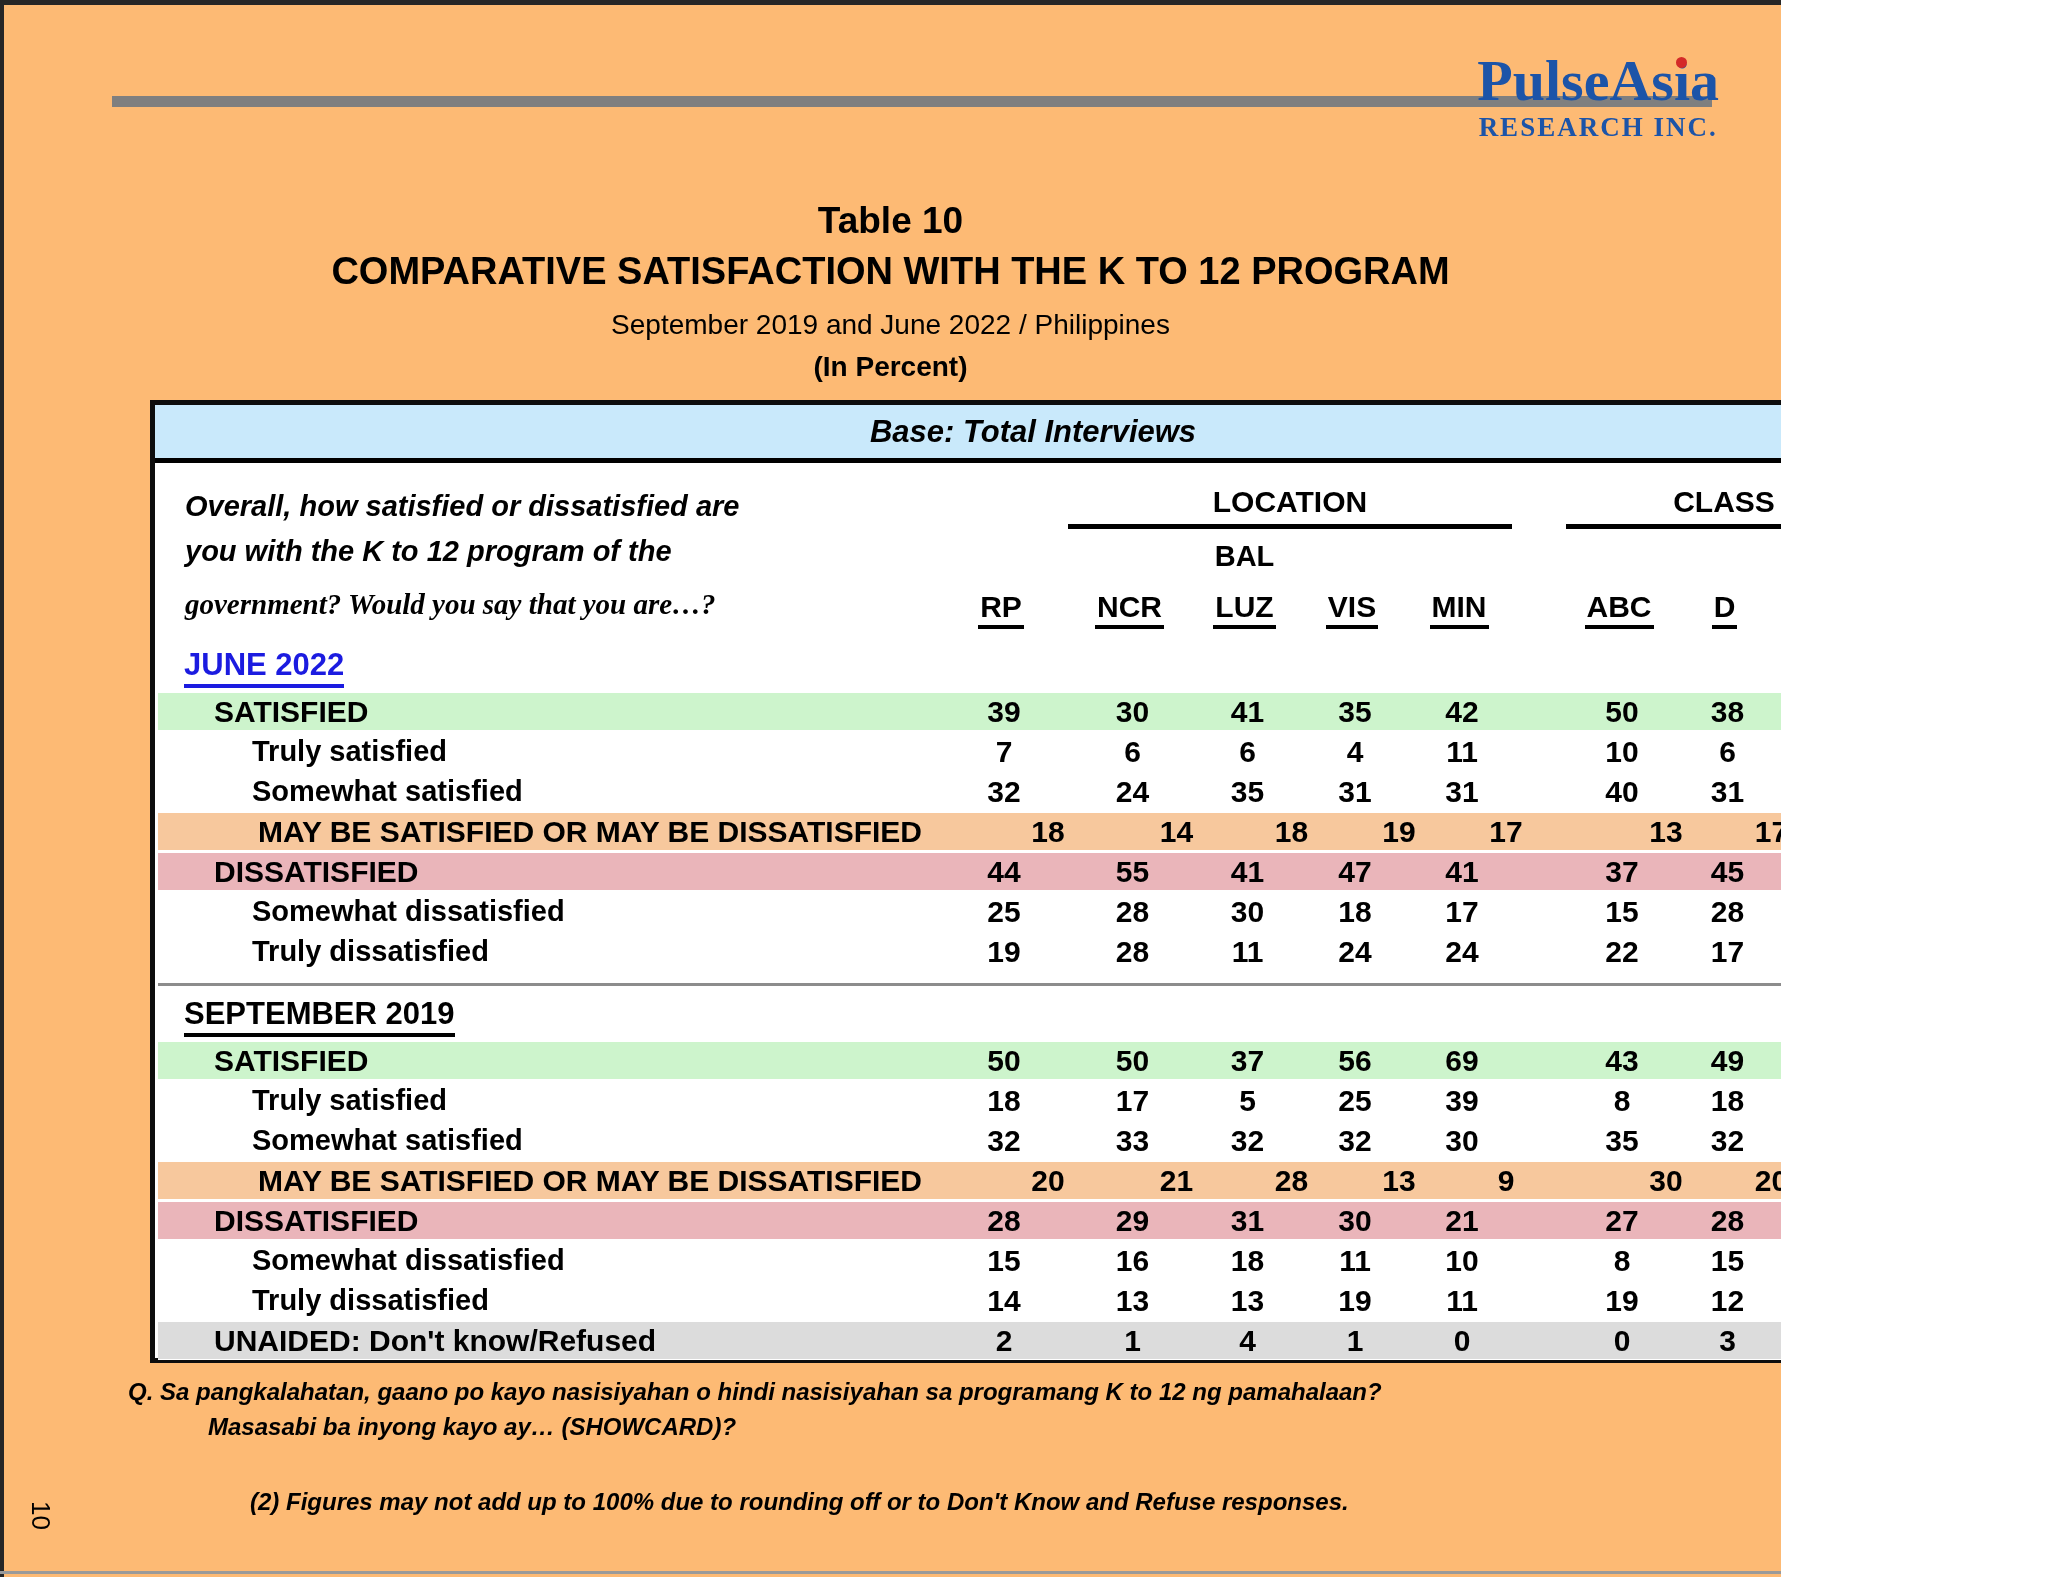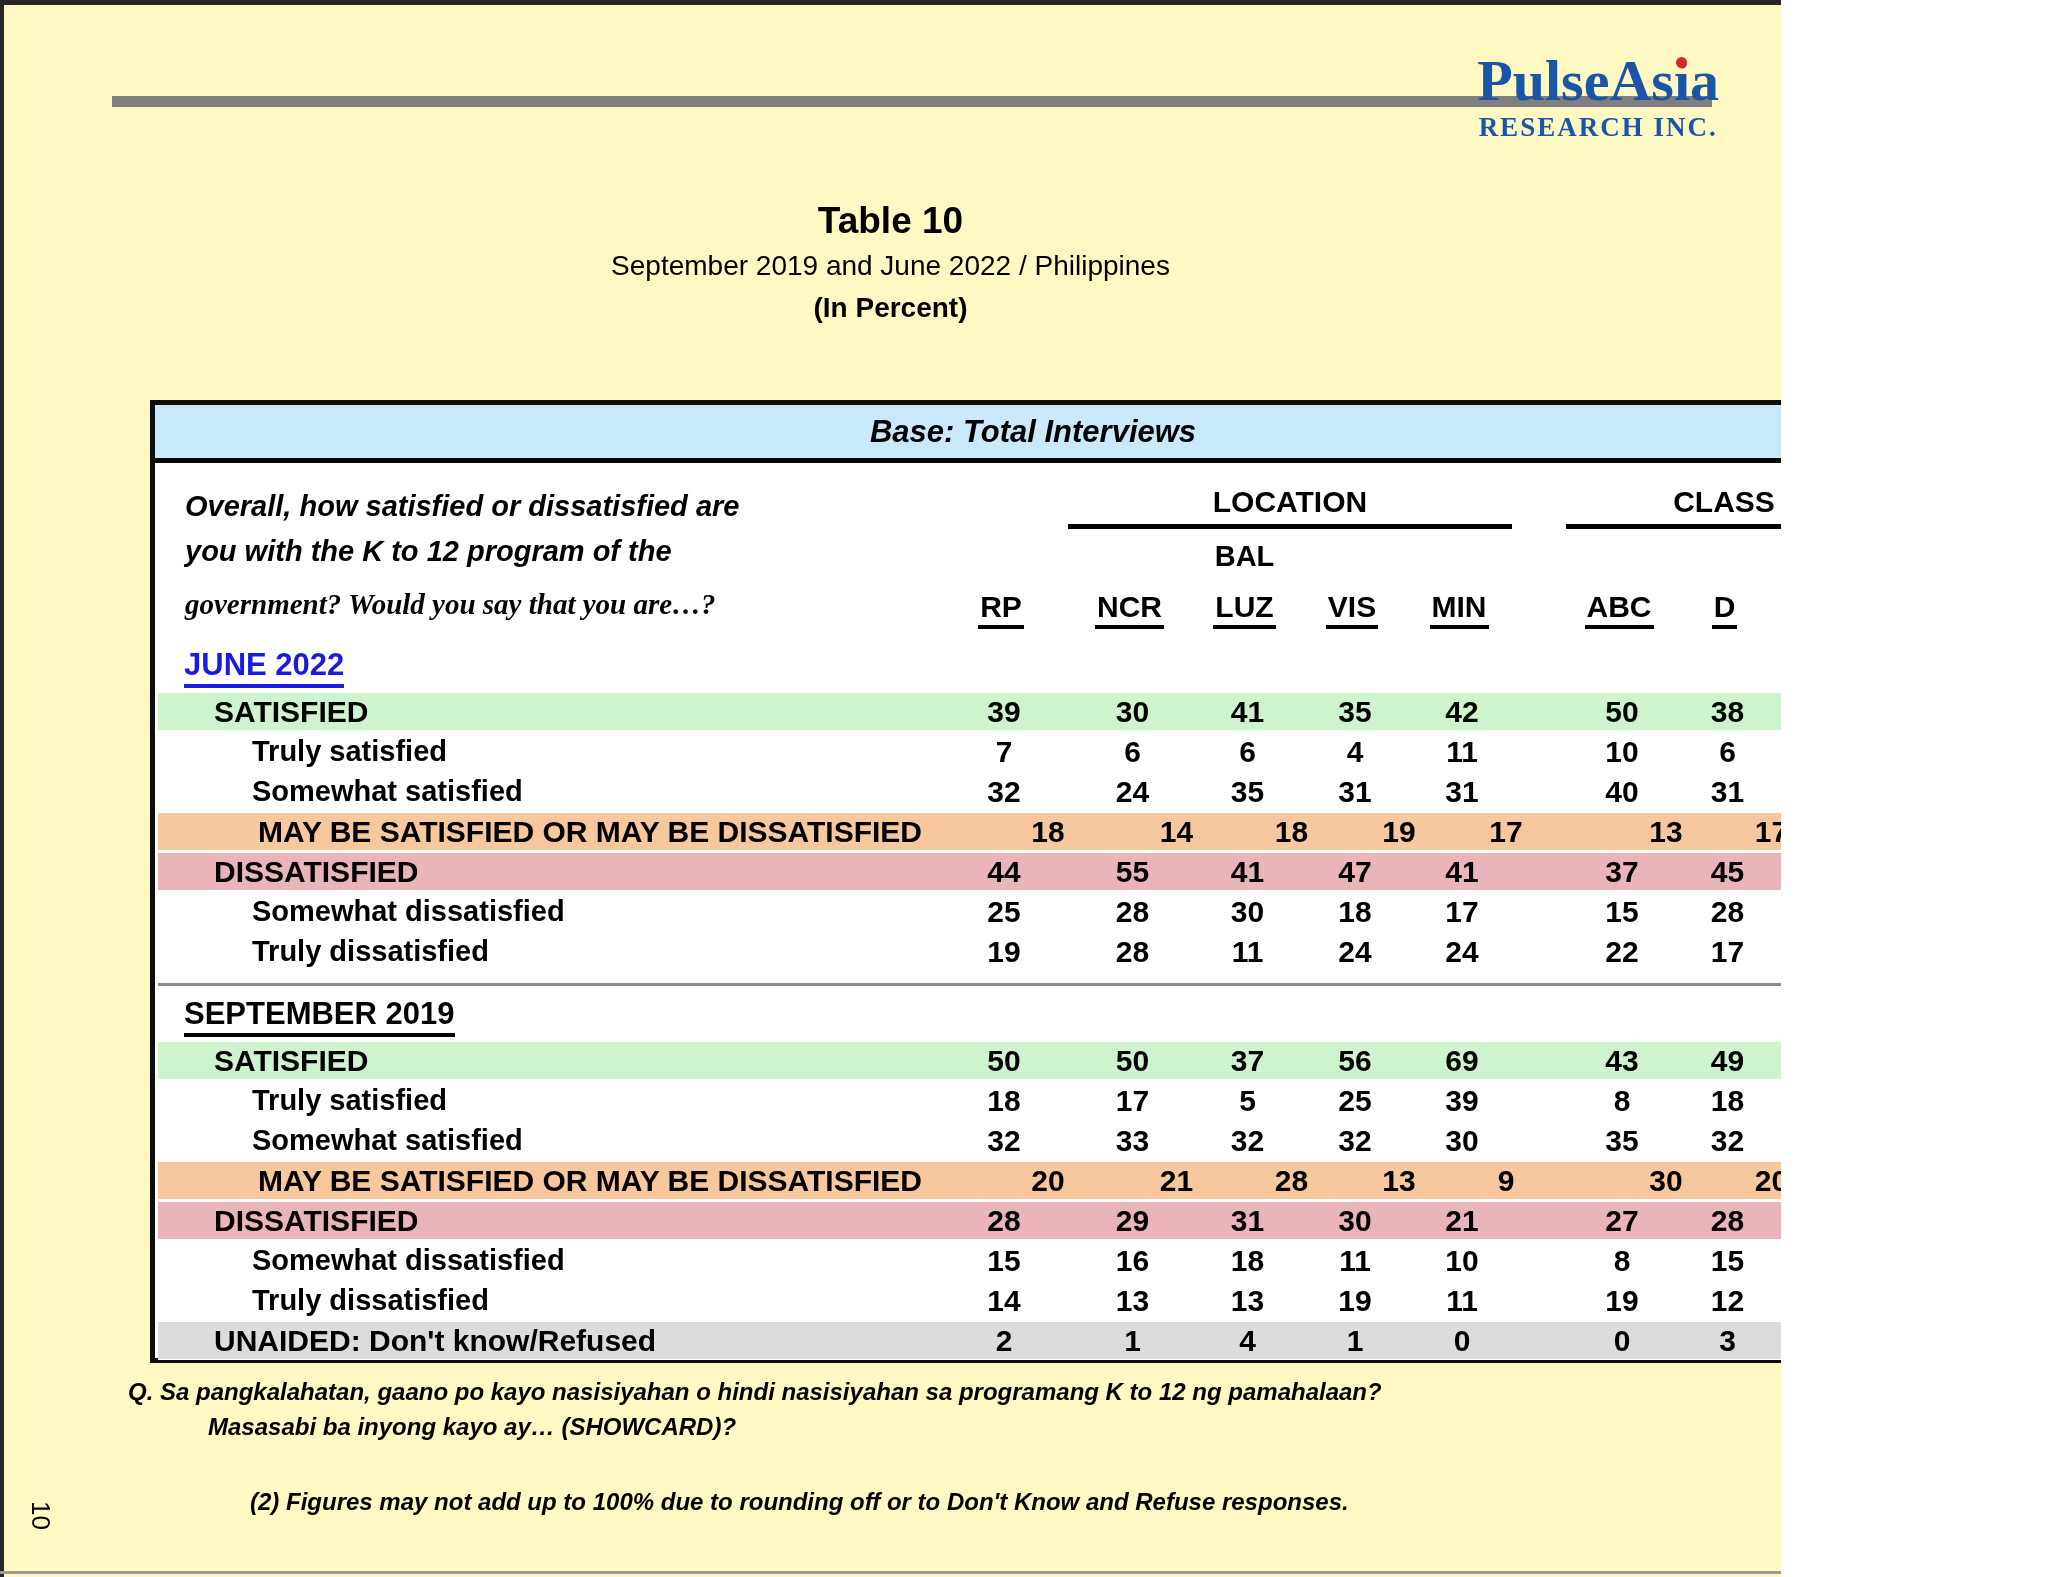--- a/index.html
+++ b/index.html
@@ -1,18 +1,18 @@
 <!DOCTYPE html>
 <html><head>
 <meta charset="utf-8">
 <style>
   * { box-sizing: border-box; margin: 0; padding: 0; }
   html,body { background:#fff; }
   body { font-family: "Liberation Sans", sans-serif; }
-  .page { position:relative; width:1781px; height:1577px; background:#fef9c3; overflow:hidden; }
+  .page { position:relative; width:1781px; height:1577px; background:#fdba74; overflow:hidden; }
 
   
   .frame-top    { position:absolute; top:0; left:0; width:100%; height:5px; background:#262626; }
   .frame-left   { position:absolute; top:0; left:0; width:4px; height:100%; background:#262626; }
   .frame-right  { position:absolute; top:0; left:2022px; width:5px; height:100%; background:#3c3c3c; }
   .frame-bottom { position:absolute; top:1571px; left:0; width:2022px; height:3px; background:#9a9a9a; }
 
   .top-rule { position:absolute; left:112px; top:96px; width:1600px; height:11px; background:#7f7f7f; }
 
   
@@ -90,20 +90,21 @@
   <div class="logo">
     <div class="logo-name">
       <span>PulseAsia</span>
       <span class="logo-dot"></span>
     </div>
     <div class="logo-sub">RESEARCH INC.</div>
   </div>
 
   <div class="titles">
     <div class="t1">Table 10</div>
+    <div class="t2">COMPARATIVE SATISFACTION WITH THE K TO 12 PROGRAM</div>
     <div class="t3">September 2019 and June 2022 / Philippines</div>
     <div class="t4">(In Percent)</div>
   </div>
 
   <div class="dtable">
     <div class="base-band">
       <span>Base: Total Interviews</span>
     </div>
 
     <div class="hdr">

